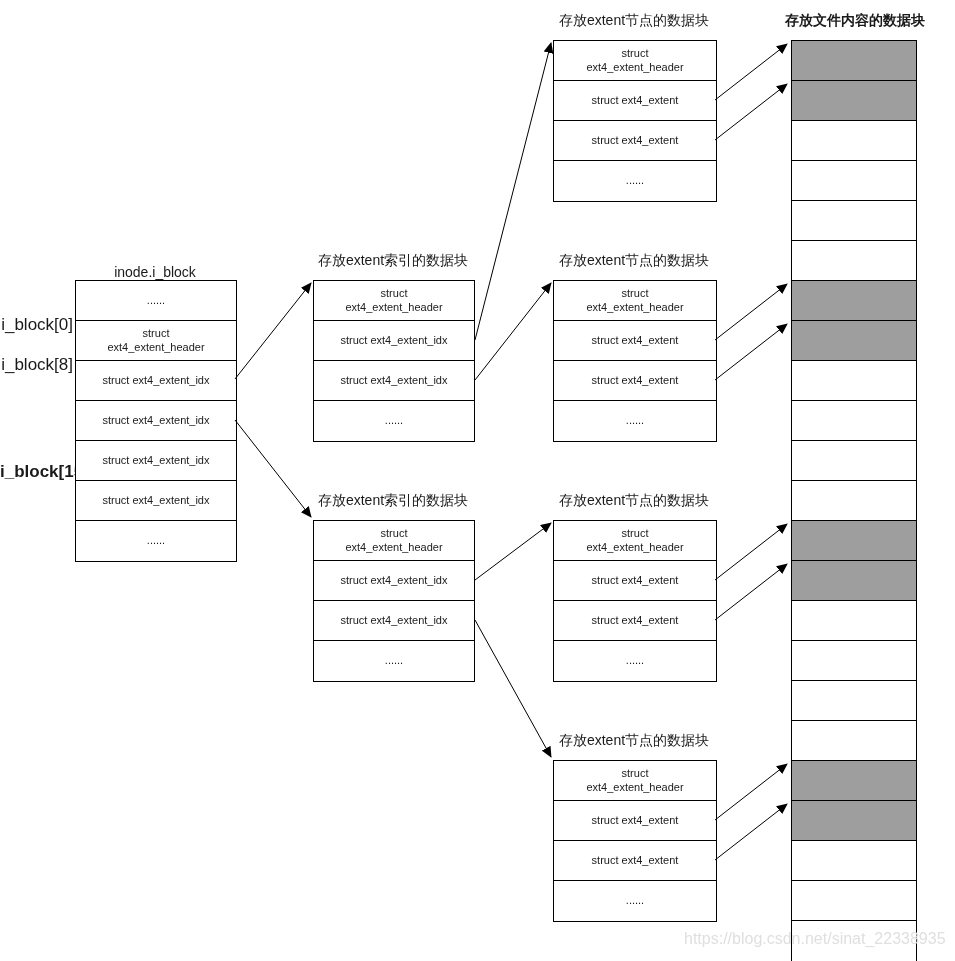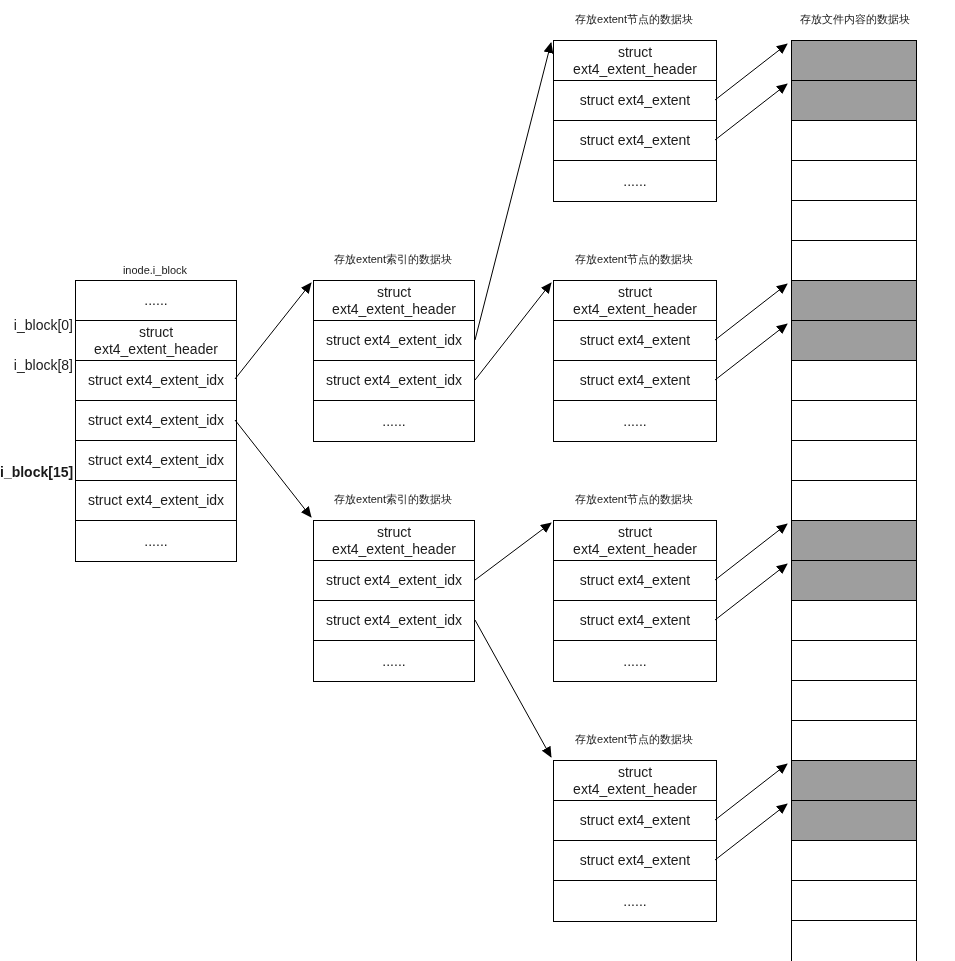--- a/index.html
+++ b/index.html
@@ -1,35 +1,35 @@
 <!DOCTYPE html>
 <html style="--gray: #9e9e9e;"><head>
 <meta charset="utf-8">
 <style>
   html,body { margin:0; padding:0; background:#ffffff; }
   .canvas {
     position:relative; width:955px; height:961px; background:#ffffff;
     font-family:"Liberation Sans", sans-serif; color:#1a1a1a; overflow:hidden;
   }
   .title {
-    position:absolute; font-size:11px; text-align:center; white-space:nowrap;
+    position:absolute; font-size:14px; text-align:center; white-space:nowrap;
     color:#1a1a1a;
   }
   .box {
     position:absolute; border:1px solid #000; background:#fff;
   }
   .row {
     box-sizing:border-box; height:40px; border-bottom:1px solid #000;
     display:flex; align-items:center; justify-content:center;
-    text-align:center; font-size:14px; line-height:1.2; white-space:pre-line;
+    text-align:center; font-size:11px; line-height:1.2; white-space:pre-line;
   }
   .row:last-child { border-bottom:none; }
   .side-label {
     position:absolute; left:0; width:73px; text-align:right;
-    font-size:14px; line-height:16px; height:16px; background:#fff;
+    font-size:17px; line-height:16px; height:16px; background:#fff;
   }
   .cell { box-sizing:border-box; height:40px; border-bottom:1px solid #000; background:#fff; }
   .cell:last-child { border-bottom:none; }
   .cell.gray { background:var(--gray,#9e9e9e); }
   .arrows { position:absolute; left:0; top:0; z-index:4; pointer-events:none; }
   .watermark {
     position:absolute; left:684px; top:930px; z-index:5;
     font-size:16px; color:#dfdfdf; white-space:nowrap;
   }
 </style>
@@ -102,21 +102,21 @@
 
   <div class="title" style="left:544px; top:732px; width:180px;">存放extent节点的数据块</div>
   <div class="box" style="left:553px; top:760px; width:162px; height:160px;">
     <div class="row">struct
 ext4_extent_header</div>
     <div class="row">struct ext4_extent</div>
     <div class="row">struct ext4_extent</div>
     <div class="row">......</div>
   </div>
 
-  <div class="title" style="left:755px; top:12px; width:200px;">存放文件内容的数据块</div>
+  <div class="title" style="left:755px; top:12px; width:200px;font-weight:bold;">存放文件内容的数据块</div>
   <div class="box" style="left:791px; top:40px; width:124px; height:920px;">
       <div class="cell gray"></div>
       <div class="cell gray"></div>
       <div class="cell"></div>
       <div class="cell"></div>
       <div class="cell"></div>
       <div class="cell"></div>
       <div class="cell gray"></div>
       <div class="cell gray"></div>
       <div class="cell"></div>
@@ -153,13 +153,14 @@
       <line x1="715" y1="140" x2="787" y2="84" marker-end="url(#ah)"></line>
       <line x1="715" y1="340" x2="787" y2="284" marker-end="url(#ah)"></line>
       <line x1="715" y1="380" x2="787" y2="324" marker-end="url(#ah)"></line>
       <line x1="715" y1="580" x2="787" y2="524" marker-end="url(#ah)"></line>
       <line x1="715" y1="620" x2="787" y2="564" marker-end="url(#ah)"></line>
       <line x1="715" y1="820" x2="787" y2="764" marker-end="url(#ah)"></line>
       <line x1="715" y1="860" x2="787" y2="804" marker-end="url(#ah)"></line>
     </g>
   </svg>
 
+  <div class="watermark">https://blog.csdn.net/sinat_22338935</div>
 </div>
 
 </body></html>

